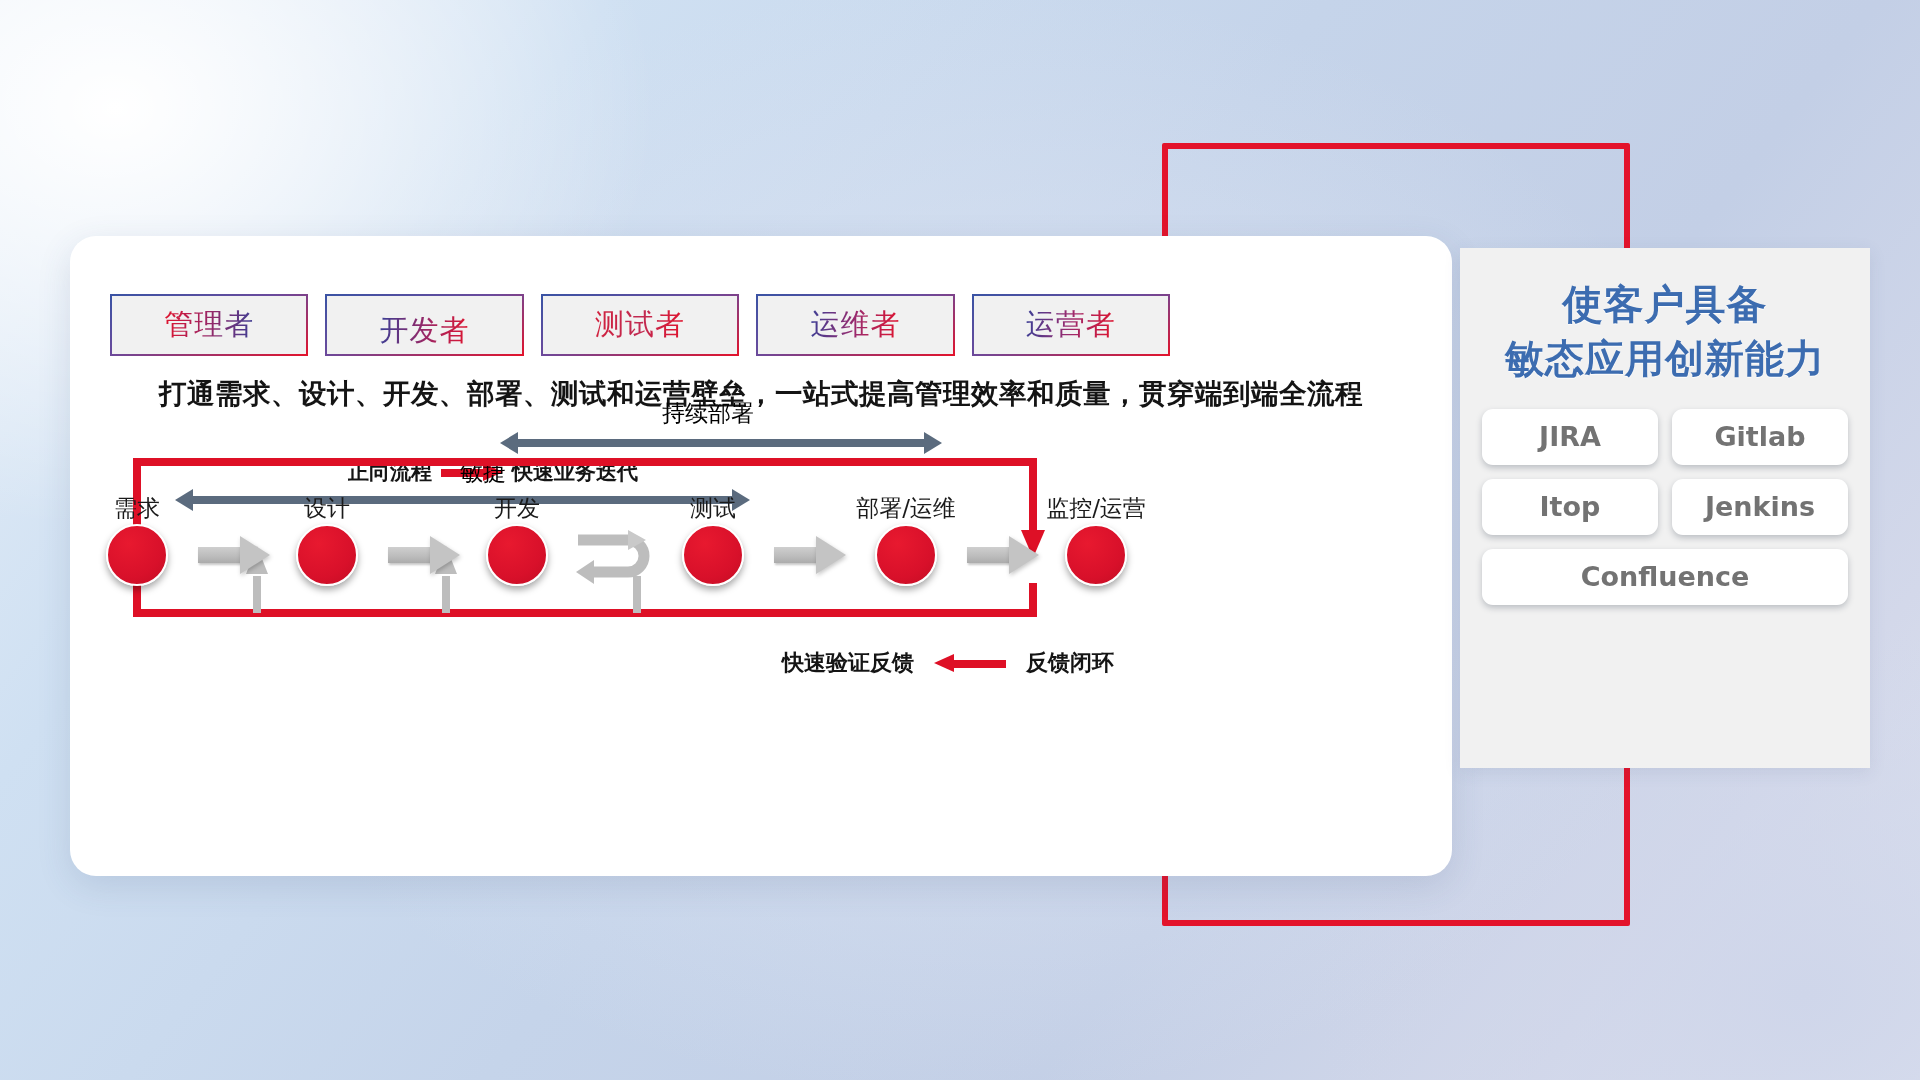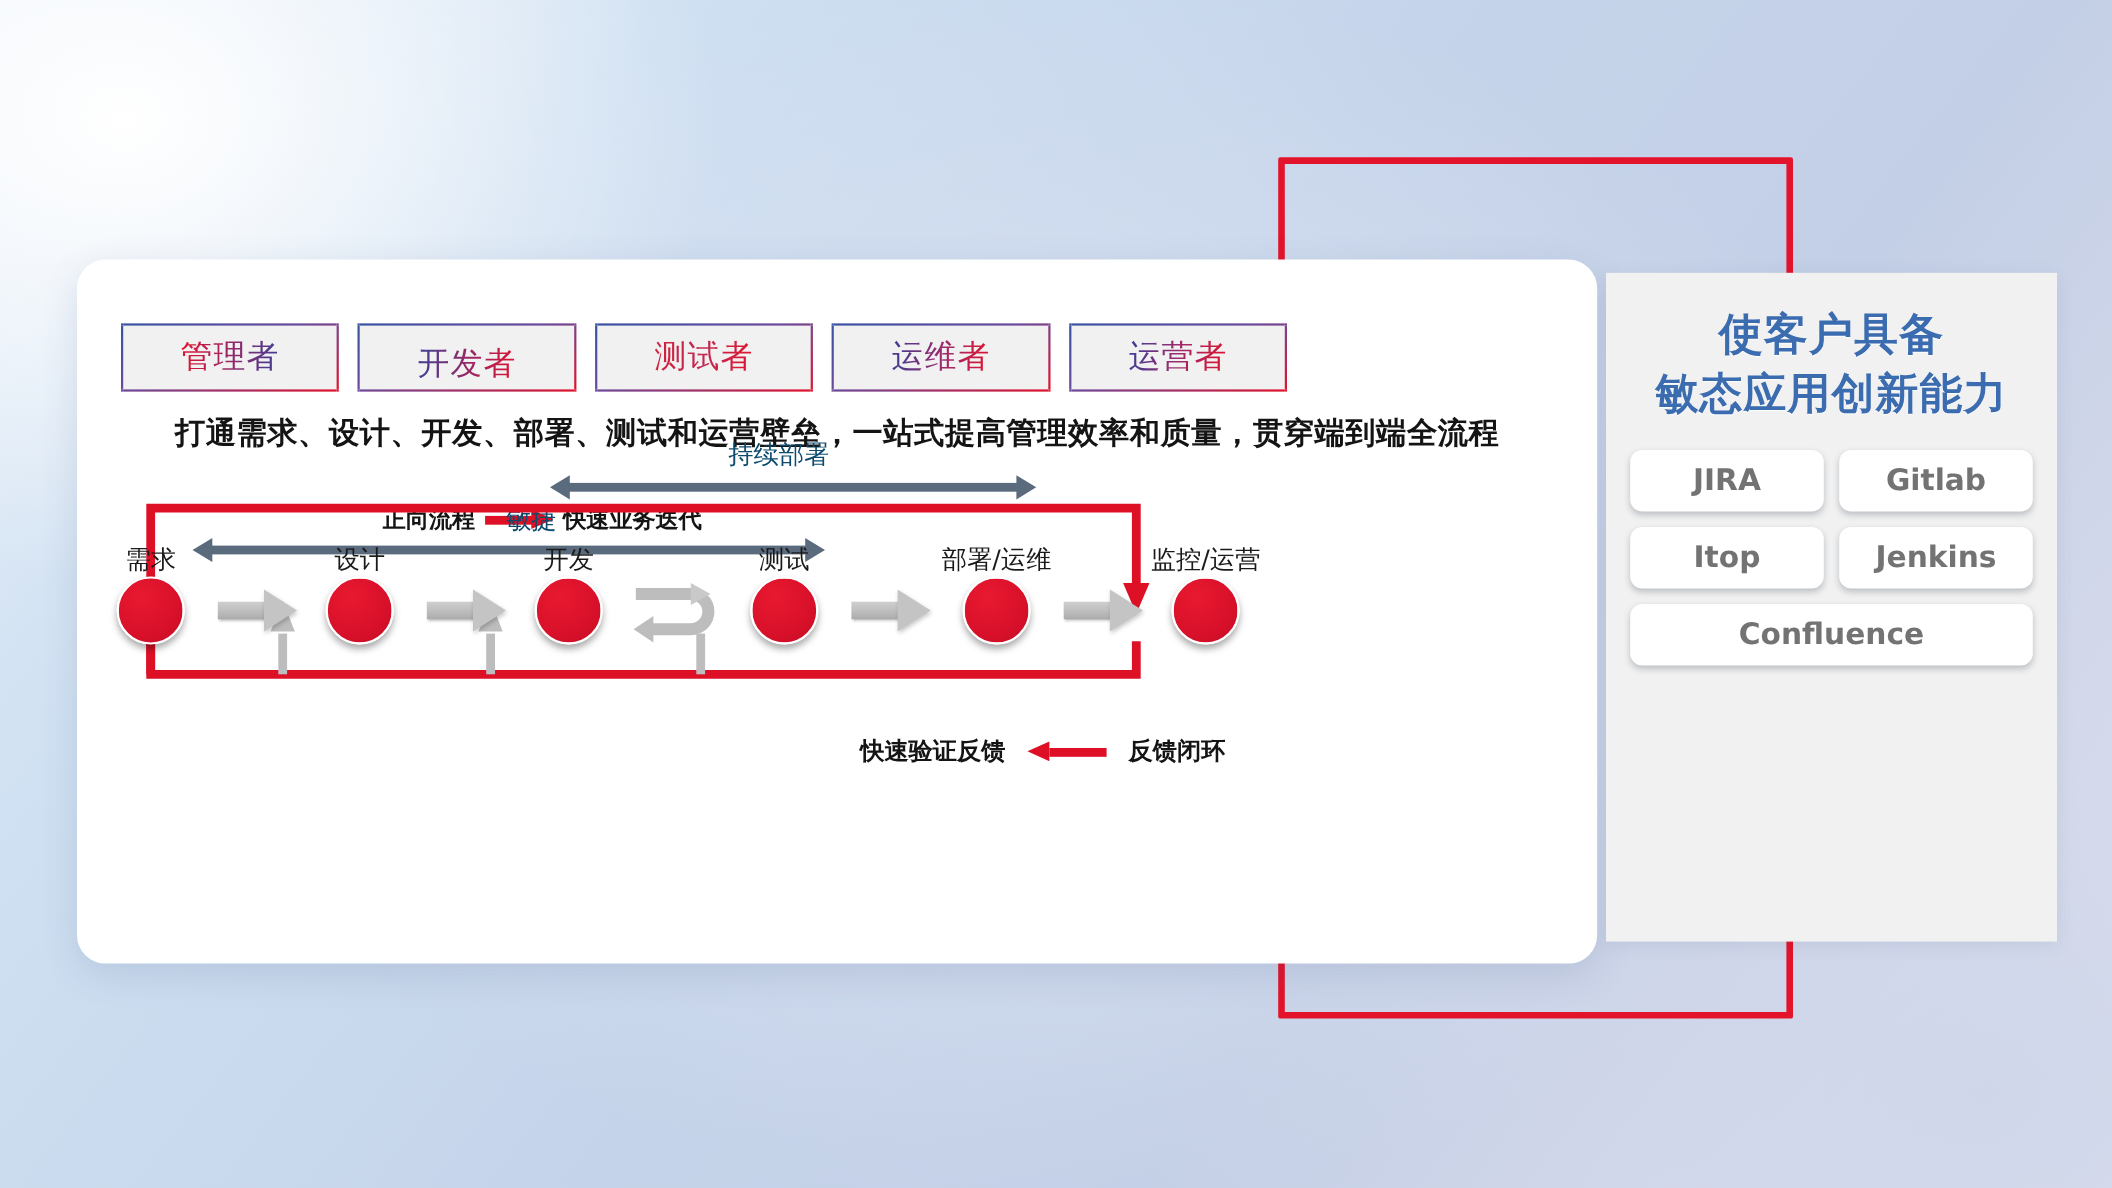--- a/index.html
+++ b/index.html
@@ -120,21 +120,21 @@
     position: absolute; left: 17px; right: 17px; top: 7px; height: 8px; background: #5b6b7e;
   }
   .dbl-arrow .hl, .dbl-arrow .hr {
     position: absolute; top: 0; width: 0; height: 0;
     border-top: 11px solid transparent; border-bottom: 11px solid transparent;
   }
   .dbl-arrow .hl { left: 0; border-right: 18px solid #5b6b7e; }
   .dbl-arrow .hr { right: 0; border-left: 18px solid #5b6b7e; }
   .dbl-label {
     position: absolute;
-    font-size: 23px; font-weight: 500; color: #0c4a6e;
+    font-size: 23px; font-weight: 500; color: #000000;
     font-family: "DejaVu Sans", "Liberation Sans", sans-serif;
     white-space: nowrap;
   }
 
   
   #cycle-loop { position: absolute; left: 0; top: 0; width: 100%; height: 100%; pointer-events: none; }
 
   
   #pipeline { position: absolute; left: 0; top: 0; width: 100%; height: 100%; }
   .stage { position: absolute; }
@@ -159,32 +159,32 @@
     position: absolute; right: 0; top: 0; width: 0; height: 0;
     border-left: 30px solid #c4c4c4;
     border-top: 19px solid transparent;
     border-bottom: 19px solid transparent;
     filter: drop-shadow(1px 2px 2px rgba(0,0,0,0.22));
   }
 
   
   #feedback {
     position: absolute; left: 712px; top: 412px;
-    display: flex; align-items: center; gap: 20px; margin-top: 20px;
+    display: flex; align-items: center; gap: 20px;
   }
   #feedback .fb-text {
     font-size: 22px; font-weight: 700; color: #141414;
     font-family: "DejaVu Sans", "Liberation Sans", sans-serif;
   }
 
   
   #right-panel {
     position: absolute;
     left: 1460px; top: 248px;
-    width: 410px; height: 608px;
+    width: 410px; height: 520px;
     background: #f1f1f1;
     box-shadow: 0 4px 16px rgba(60,80,120,0.10);
     padding: 28px 22px 0 22px;
   }
   #panel-title {
     text-align: center;
     color: #3c6cb0;
     font-weight: 700;
     font-size: 40px;
     line-height: 1.40;

